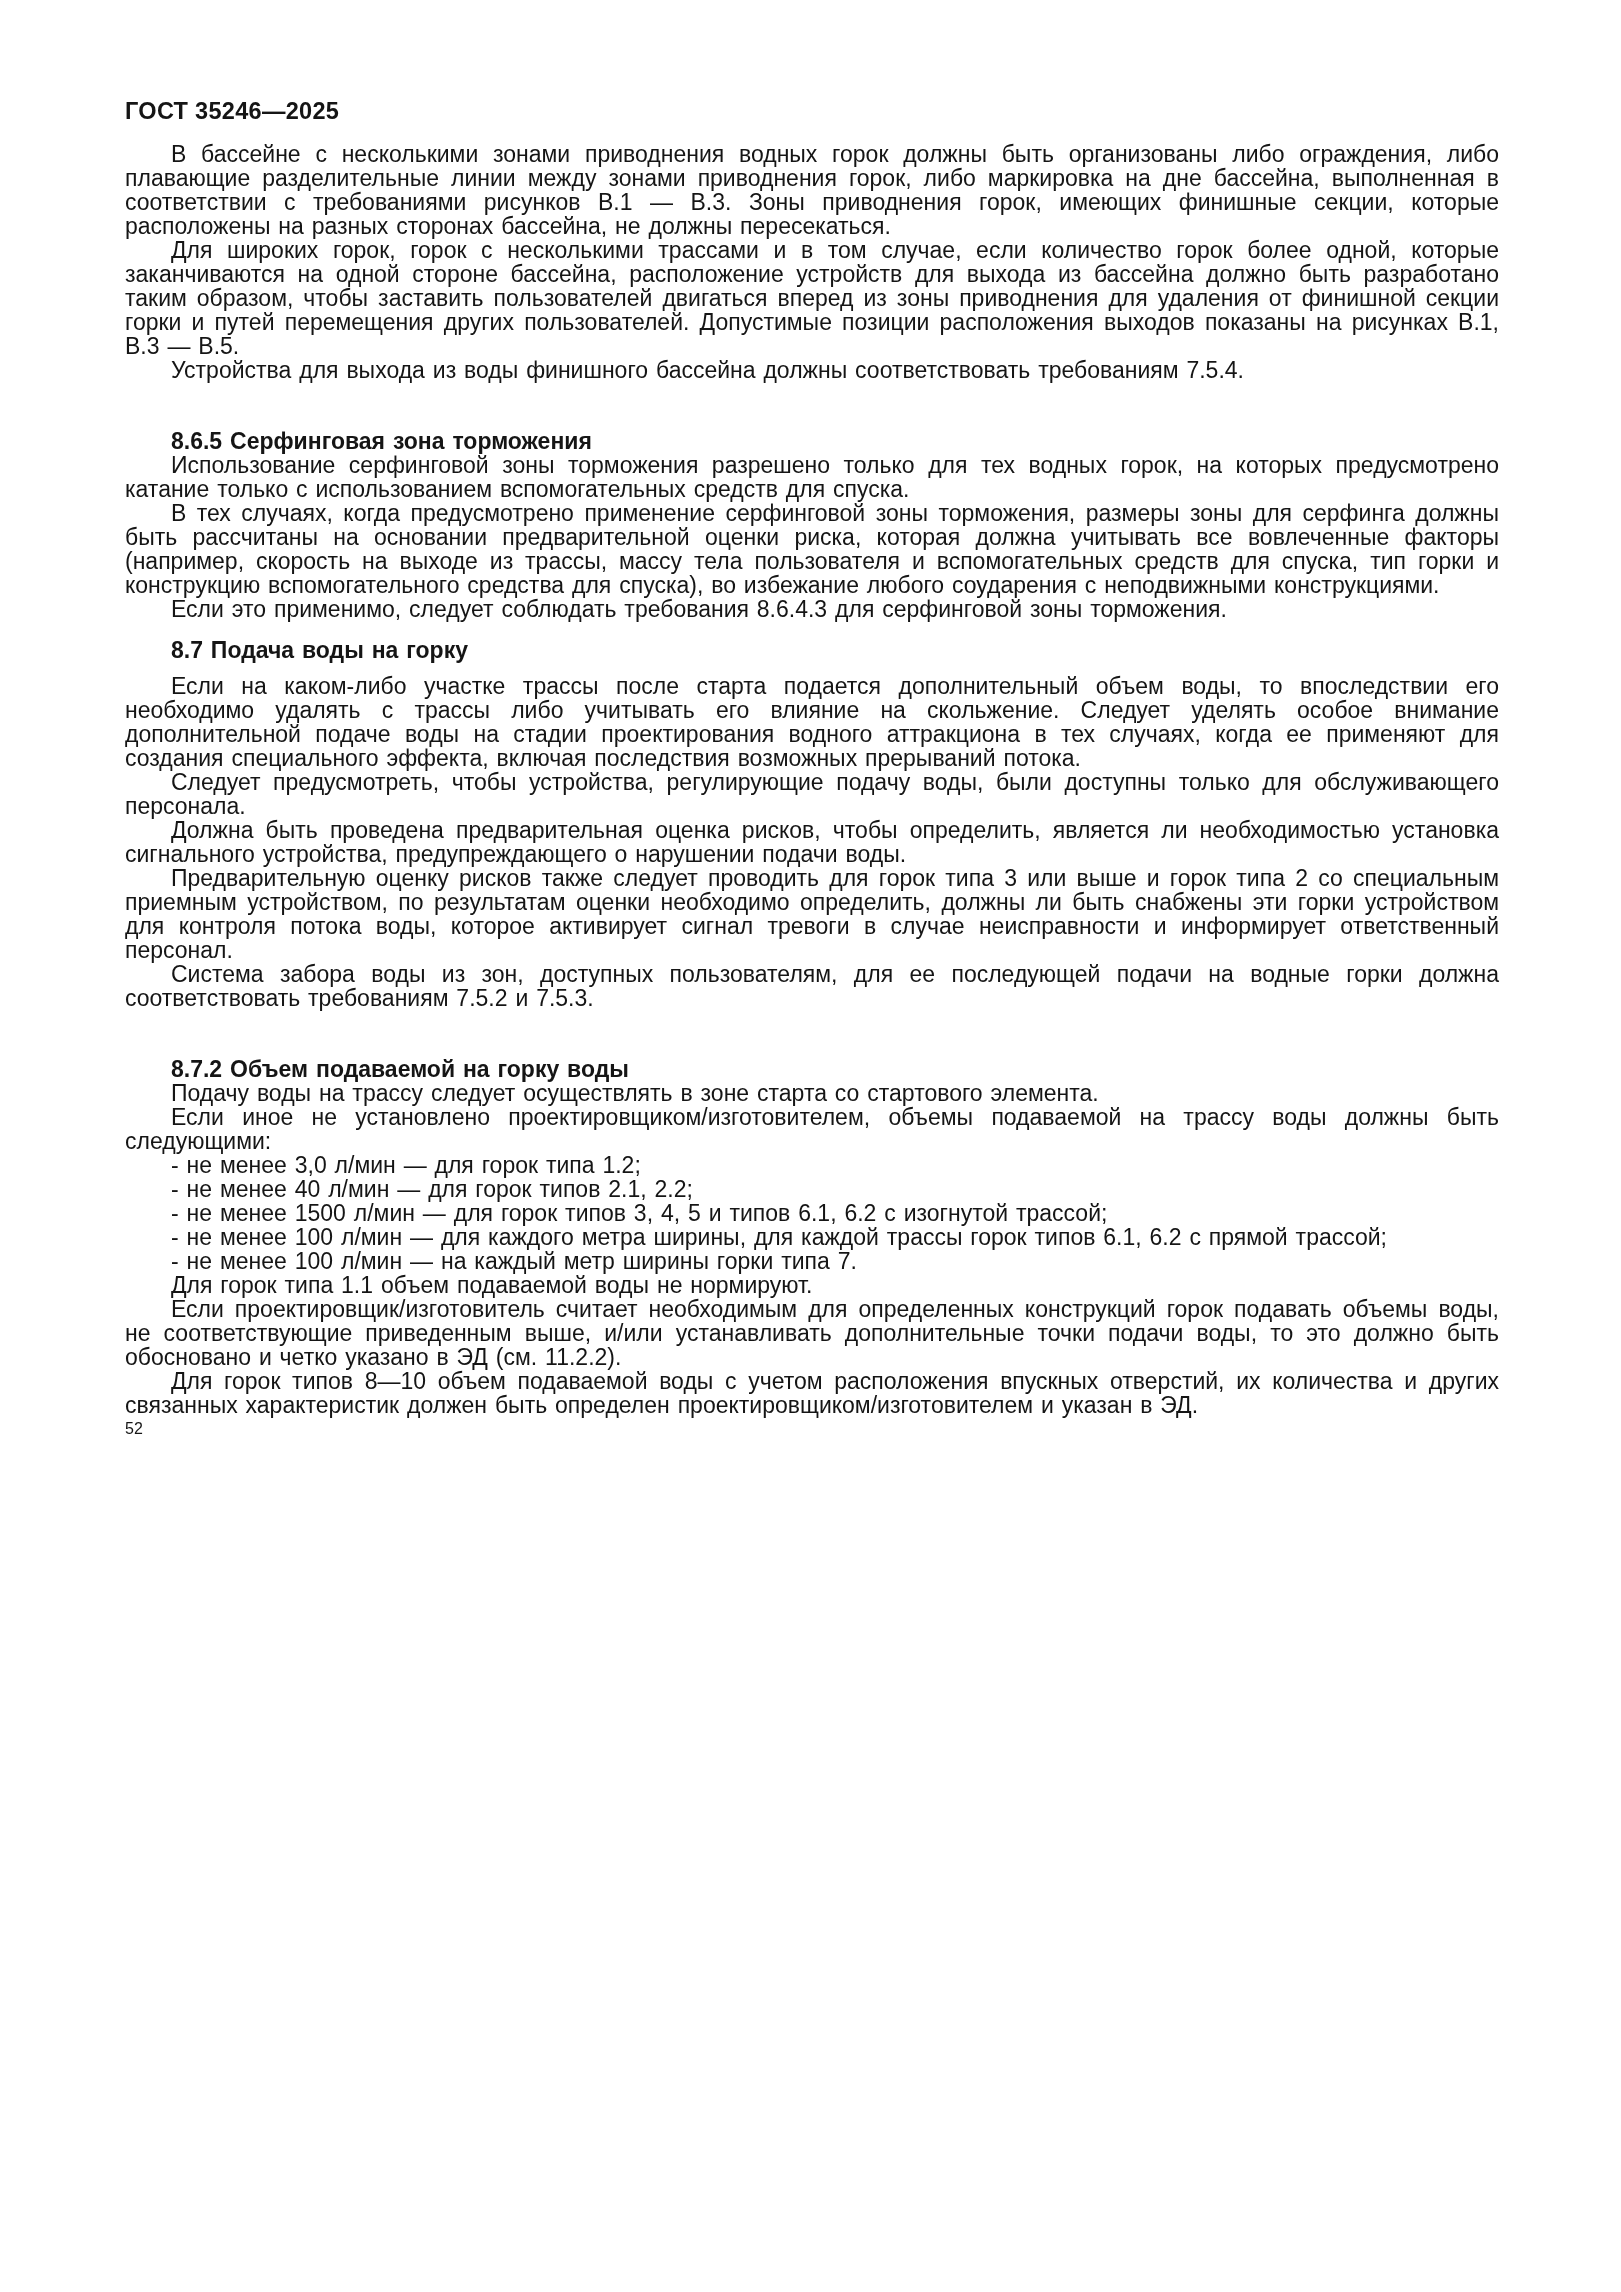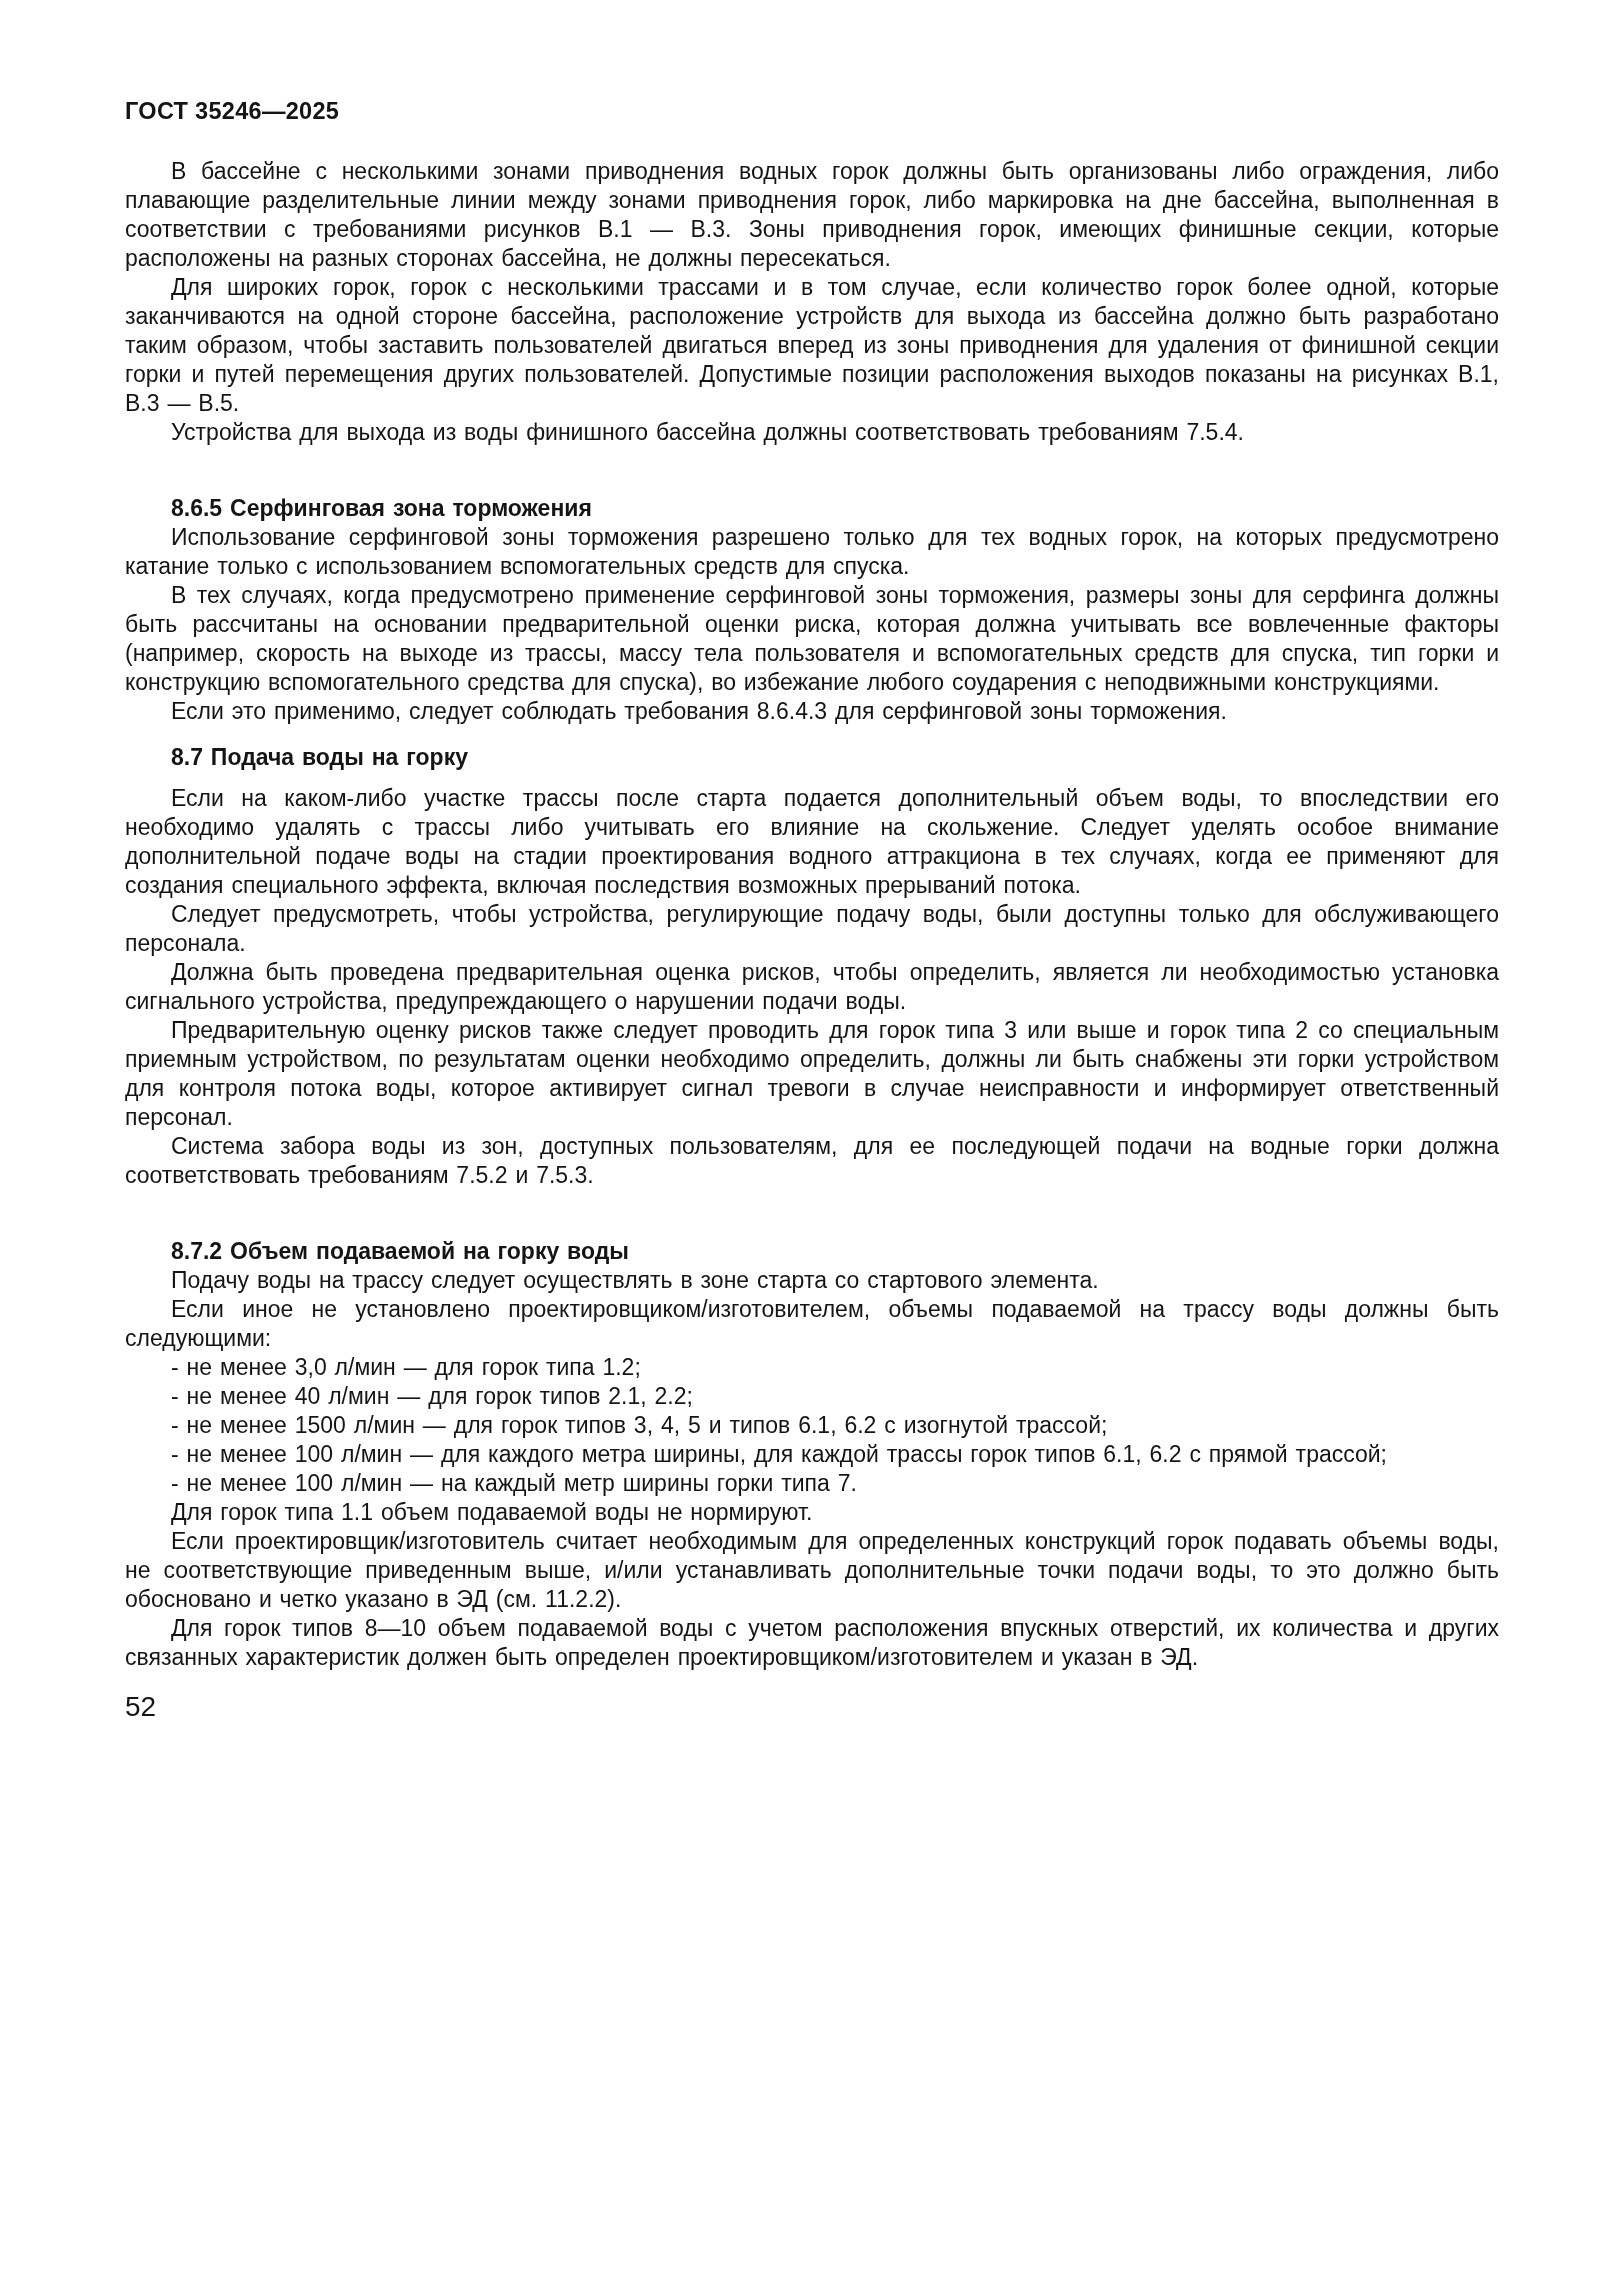--- a/index.html
+++ b/index.html
@@ -25,49 +25,49 @@
   .doc-header {
     position: absolute;
     top: 98px;
     left: 125px;
     font-size: 23.5px;
     font-weight: bold;
     letter-spacing: 0.3px;
   }
   .doc-body {
     position: absolute;
-    top: 157px;
+    top: 142px;
     left: 125px;
     width: 1374px;
     font-size: 23px;
-    line-height: 29px;
+    line-height: 24px;
     text-align: justify;
   }
   .doc-body p {
     margin: 0;
     padding: 0;
     text-indent: 46px;
     word-spacing: 1.5px;
   }
   .doc-body p.h3 {
     font-weight: bold;
     margin-top: 47px;
   }
   .doc-body p.h2 {
     font-weight: bold;
     margin: 16.7px 0 12.7px 0;
   }
   .doc-body p.li {
     
   }
   .page-number {
-    margin-top: 20px;
+    margin-top: 0;
     text-indent: 0;
     text-align: left;
-    font-size: 28px;
+    font-size: 16px;
   }
 </style>
 </head>
 <body>
 
 <div class="page">
   <div class="doc-header">ГОСТ 35246—2025</div>
 
   <main class="doc-body">
       <p class="p">В бассейне с несколькими зонами приводнения водных горок должны быть организованы либо ограждения, либо плавающие разделительные линии между зонами приводнения горок, либо маркировка на дне бассейна, выполненная в соответствии с требованиями рисунков В.1 — В.3. Зоны приводнения горок, имеющих финишные секции, которые расположены на разных сторонах бассейна, не должны пересекаться.</p>

